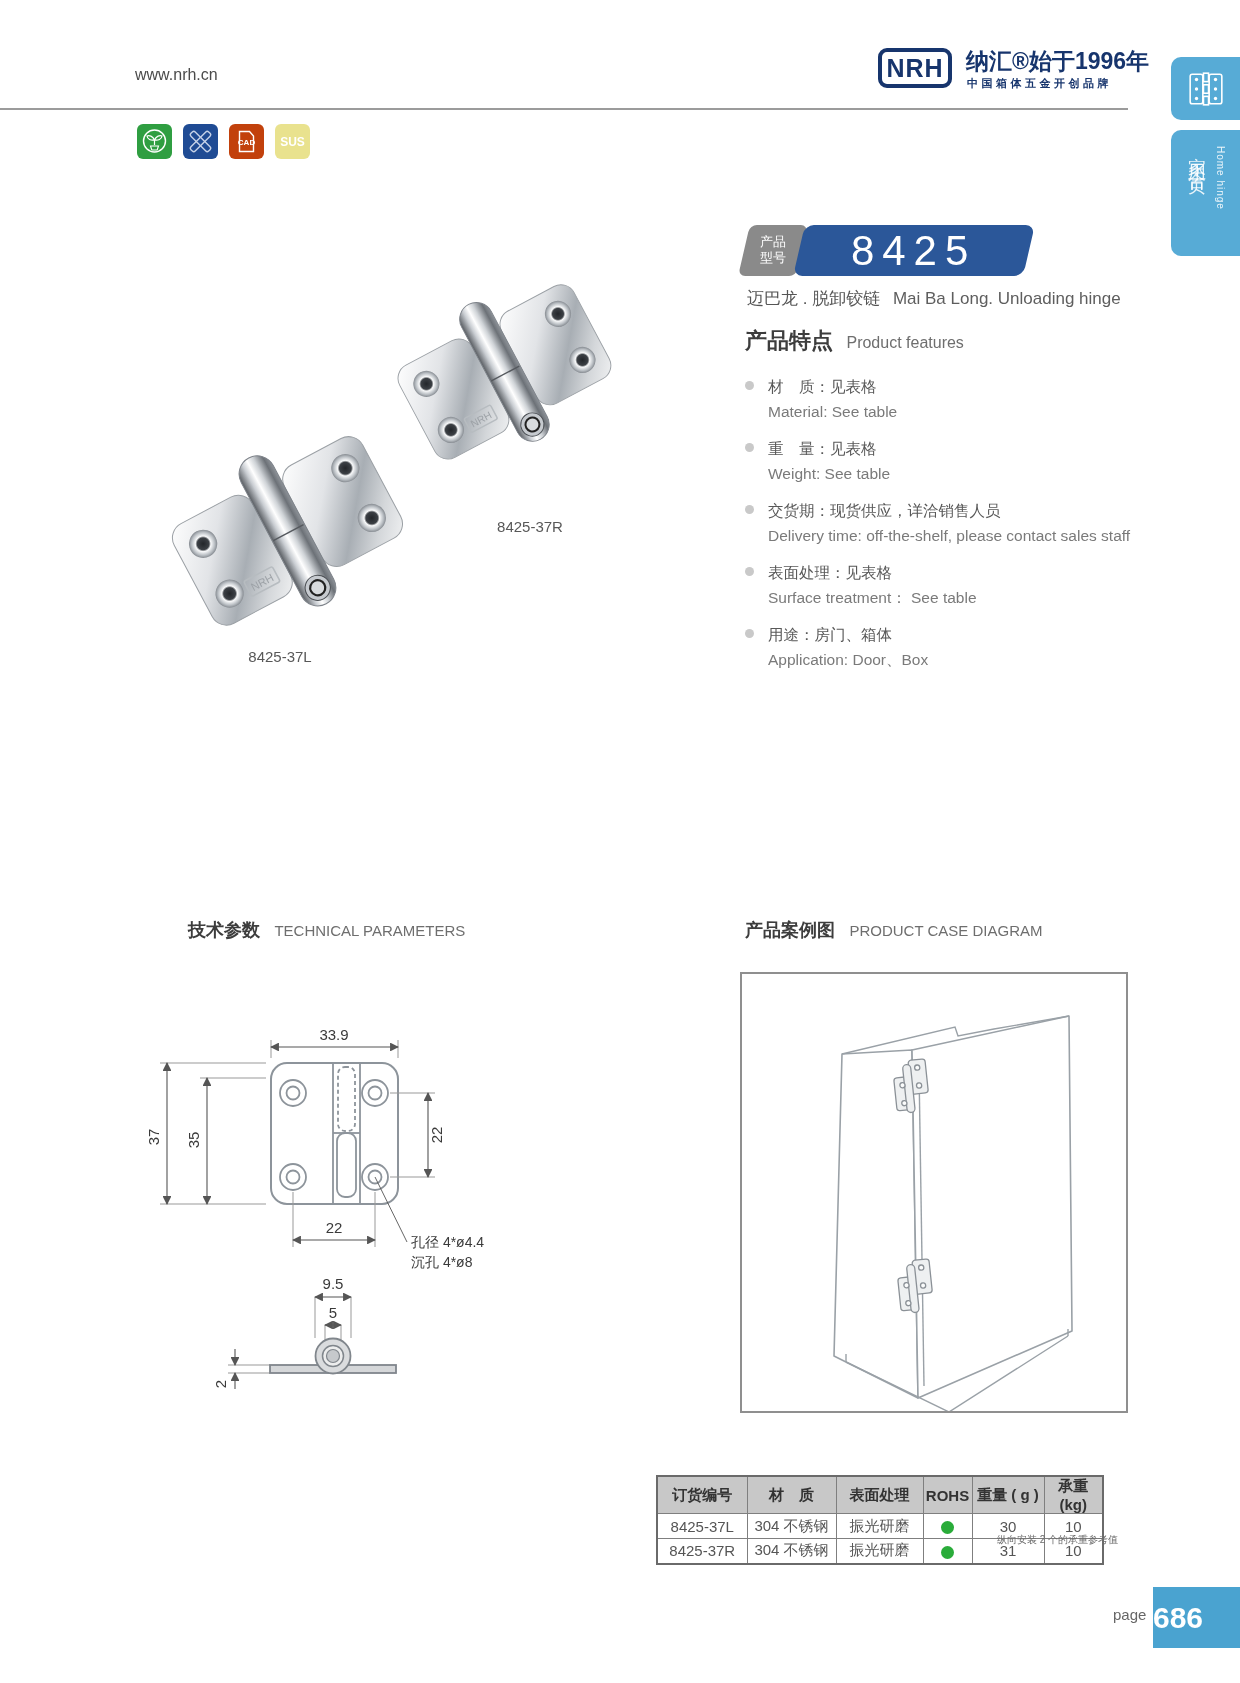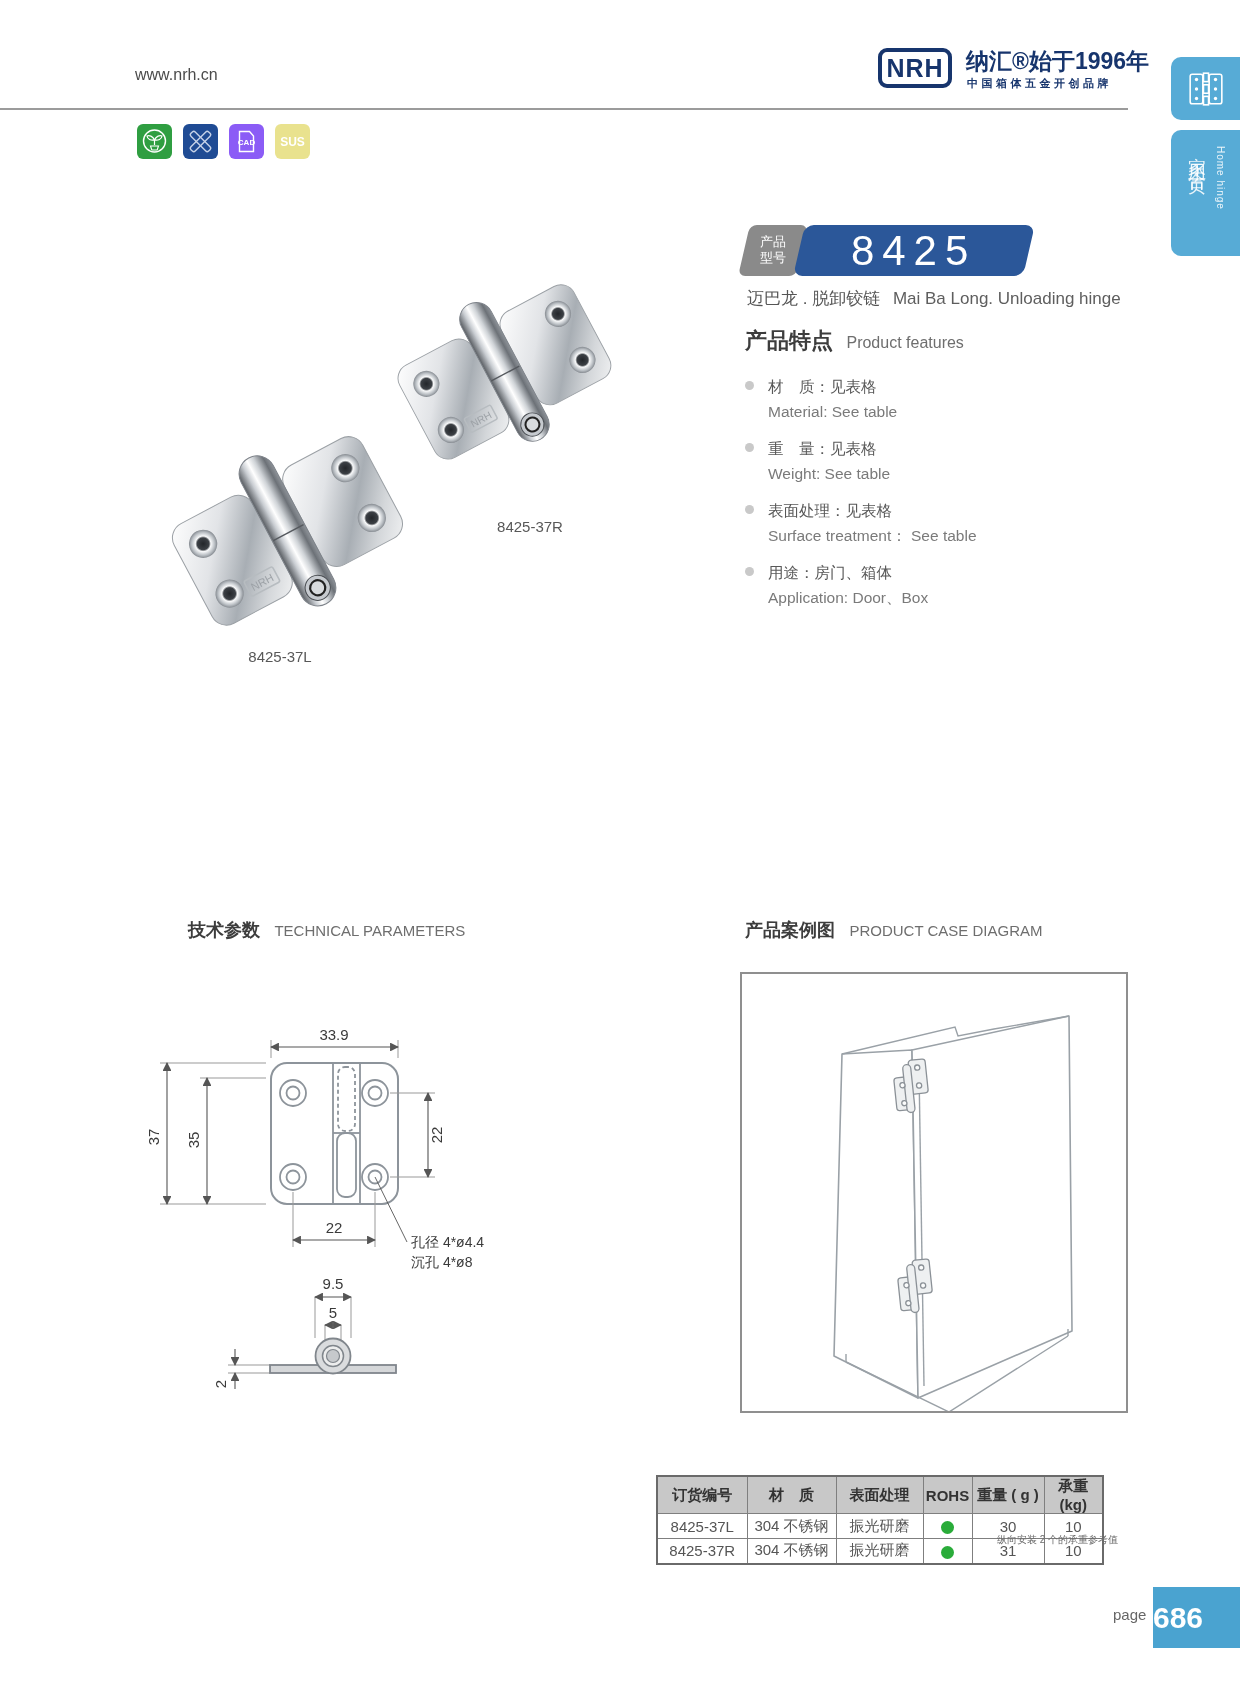--- a/index.html
+++ b/index.html
@@ -160,21 +160,21 @@
       </svg>
     </div>
     <div class="badge" style="background:#1f4b94">
       <svg width="35" height="35" viewBox="0 0 35 35">
         <g fill="none" stroke="#c6d2e8" stroke-width="1.4">
           <rect x="14.5" y="5" width="6" height="25" rx="2" transform="rotate(45 17.5 17.5)"></rect>
           <rect x="14.5" y="5" width="6" height="25" rx="2" transform="rotate(-45 17.5 17.5)"></rect>
         </g>
       </svg>
     </div>
-    <div class="badge" style="background:#8b5cf6">
+    <div class="badge" style="background:#c2410c">
       <svg width="35" height="35" viewBox="0 0 35 35">
         <path d="M10.5 7.5 h10 l4 4.5 v15.5 h-14 z" fill="none" stroke="#fff" stroke-width="1.4"></path>
         <text x="17.5" y="21" font-size="8" font-weight="bold" fill="#fff" text-anchor="middle">CAD</text>
       </svg>
     </div>
     <div class="badge" style="background:#e9e28e">
       <svg width="35" height="35" viewBox="0 0 35 35">
         <text x="17.5" y="22" font-size="12" font-weight="bold" fill="#fff" text-anchor="middle">SUS</text>
       </svg>
     </div>
@@ -224,20 +224,24 @@
       <span class="feat-title-en">Product features</span>
     </div>
     <ul>
       <li>
         <div class="cn">材　质：见表格</div>
         <div class="en">Material: See table</div>
       </li>
       <li>
         <div class="cn">重　量：见表格</div>
         <div class="en">Weight: See table</div>
+      </li>
+      <li>
+        <div class="cn">交货期：现货供应，详洽销售人员</div>
+        <div class="en">Delivery time: off-the-shelf, please contact sales staff</div>
       </li>
       <li>
         <div class="cn">表面处理：见表格</div>
         <div class="en">Surface treatment： See table</div>
       </li>
       <li>
         <div class="cn">用途：房门、箱体</div>
         <div class="en">Application: Door、Box</div>
       </li>
     </ul>

